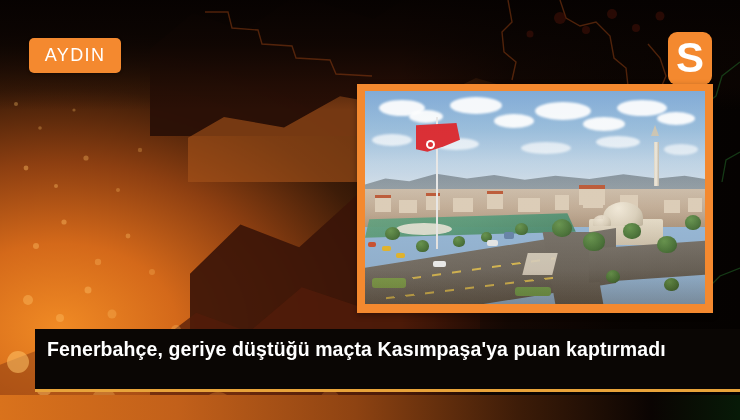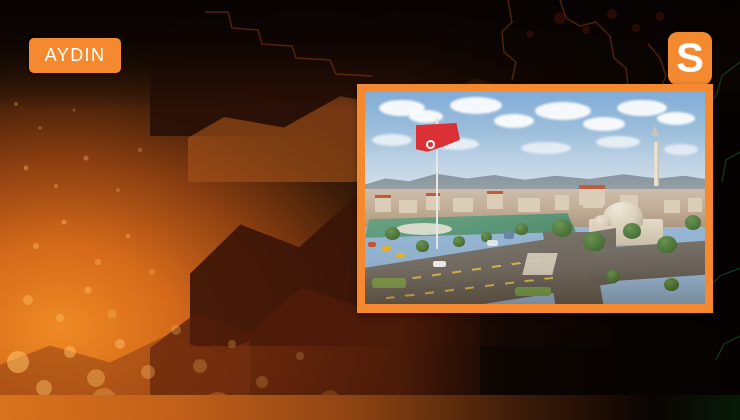--- a/index.html
+++ b/index.html
@@ -386,15 +386,18 @@
       <div class="veh" style="left:41%; top:66%; width:10px; height:7px; background:#5f7fa8;"></div>
       <div class="veh" style="left:5%;  top:73%; width:9px;  height:5px; background:#e3b426;"></div>
       <div class="veh" style="left:9%;  top:76%; width:9px;  height:5px; background:#e3b426;"></div>
       <div class="veh" style="left:1%;  top:71%; width:8px;  height:5px; background:#c84a2a;"></div>
 
       <div class="ph-bottom-shadow"></div>
       <div class="ph-haze"></div>
     </div>
   </div>
 
+  <div class="caption-bar">
+    <div class="caption-text">Fenerbahçe, geriye düştüğü maçta Kasımpaşa'ya puan kaptırmadı</div>
+  </div>
 
   <div class="bottom-strip"></div>
 </div>
 
 </body></html>

